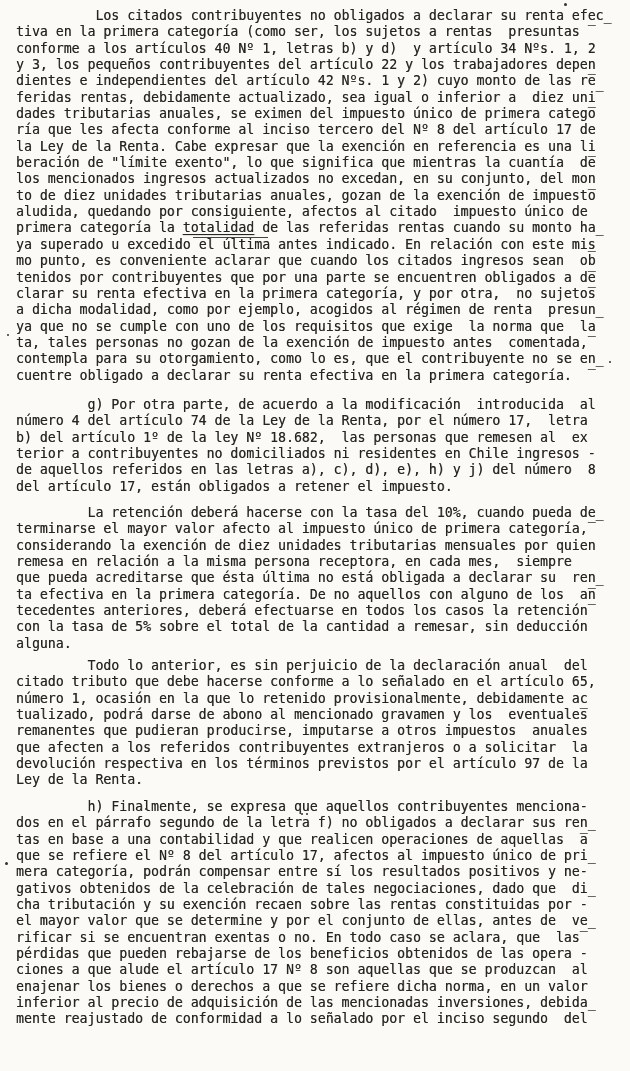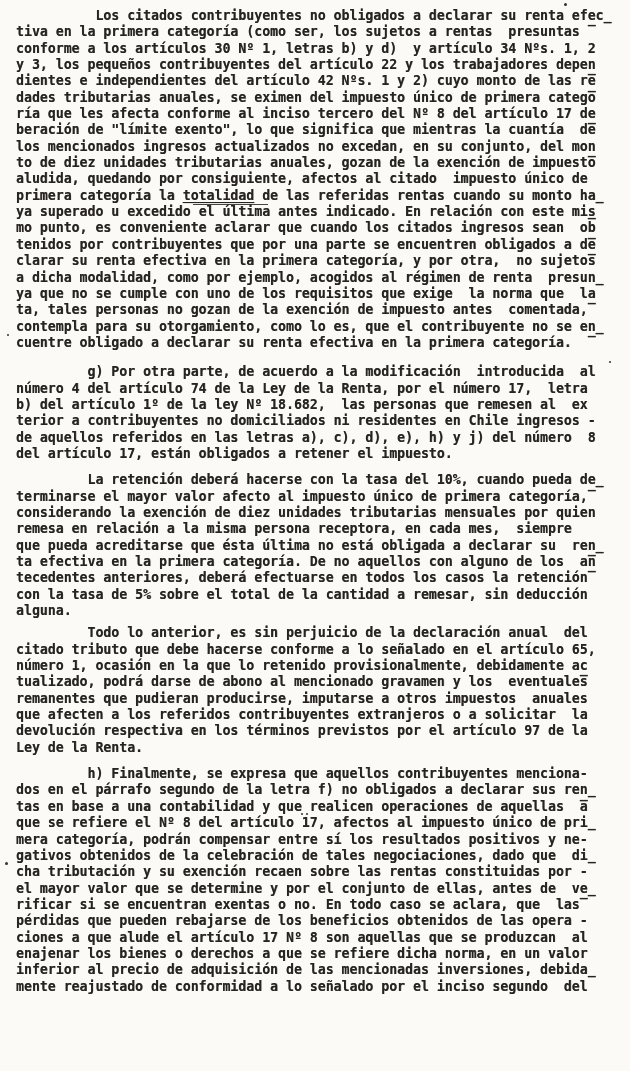--- a/index.html
+++ b/index.html
@@ -14,21 +14,21 @@
     box-sizing: border-box;
     background: #fbfaf7;
     overflow: hidden;
     font-family: "DejaVu Sans Mono", monospace;
     font-size: 13.2px;
     line-height: 16.35px;
     color: #262320;
     text-shadow: 0.35px 0.2px 0 rgba(38,35,32,0.55);
     padding: 8px 8px 0 16px;
   }
-  .doc-body { position: relative; font-weight: bold; }
+  .doc-body { position: relative; }
   .para { margin: 0 0 10px 0; }
   .para:nth-child(1) { margin-bottom: 13px; }
   .para:nth-child(2) { margin-bottom: 10px; }
   .para:nth-child(3) { margin-bottom: 6px; }
   .para:nth-child(4) { margin-bottom: 10px; }
   .line {
     white-space: pre;
     height: 16.35px;
   }
   .u {
@@ -51,25 +51,27 @@
   }
 </style>
 </head>
 <body>
 
 <div class="page">
   <div class="doc-body">
       <div class="para">
         <div class="line">          Los citados contribuyentes no obligados a declarar su renta efec̲</div>
         <div class="line">tiva en la primera categoría (como ser, los sujetos a rentas  presuntas ‾</div>
-        <div class="line">conforme a los artículos 30 Nº 1, letras b) y d)  y artículo 34 Nºs. 1, 2</div>
+        <div class="line">conforme a los artículos 40 Nº 1, letras b) y d)  y artículo 34 Nºs. 1, 2</div>
         <div class="line">y 3, los pequeños contribuyentes del artículo 22 y los trabajadores depen</div>
         <div class="line">dientes e independientes del artículo 42 Nºs. 1 y 2) cuyo monto de las re̅</div>
+        <div class="line">feridas rentas, debidamente actualizado, sea igual o inferior a  diez uni̅</div>
         <div class="line">dades tributarias anuales, se eximen del impuesto único de primera catego̅</div>
         <div class="line">ría que les afecta conforme al inciso tercero del Nº 8 del artículo 17 de</div>
+        <div class="line">la Ley de la Renta. Cabe expresar que la exención en referencia es una li</div>
         <div class="line">beración de "límite exento", lo que significa que mientras la cuantía  de̅</div>
         <div class="line">los mencionados ingresos actualizados no excedan, en su conjunto, del mon</div>
         <div class="line">to de diez unidades tributarias anuales, gozan de la exención de impuesto̅</div>
         <div class="line">aludida, quedando por consiguiente, afectos al citado  impuesto único de</div>
         <div class="line">primera categoría la <span class="u">totalidad</span> de las referidas rentas cuando su monto ha̲</div>
         <div class="line">ya superado u excedido <span class="ou">el última</span> antes indicado. En relación con este mis</div>
         <div class="line">mo punto, es conveniente aclarar que cuando los citados ingresos sean  ob̅</div>
         <div class="line">tenidos por contribuyentes que por una parte se encuentren obligados a de̅</div>
         <div class="line">clarar su renta efectiva en la primera categoría, y por otra,  no sujetos̅</div>
         <div class="line">a dicha modalidad, como por ejemplo, acogidos al régimen de renta  presun̲</div>

